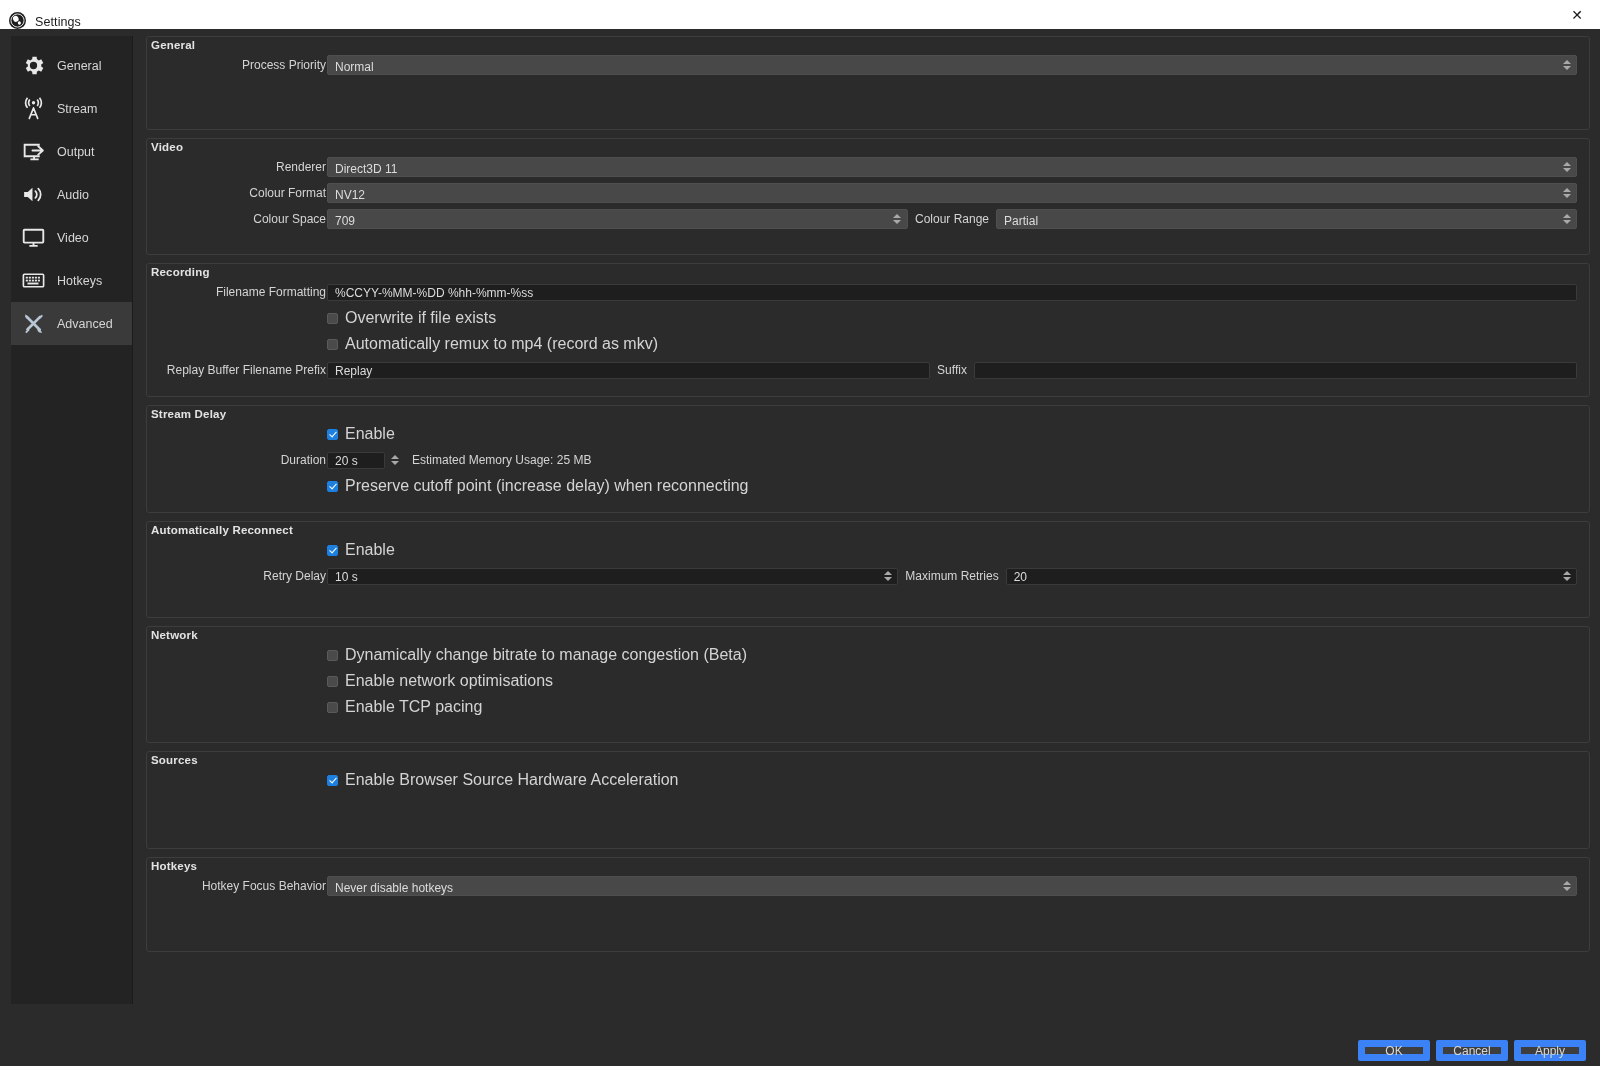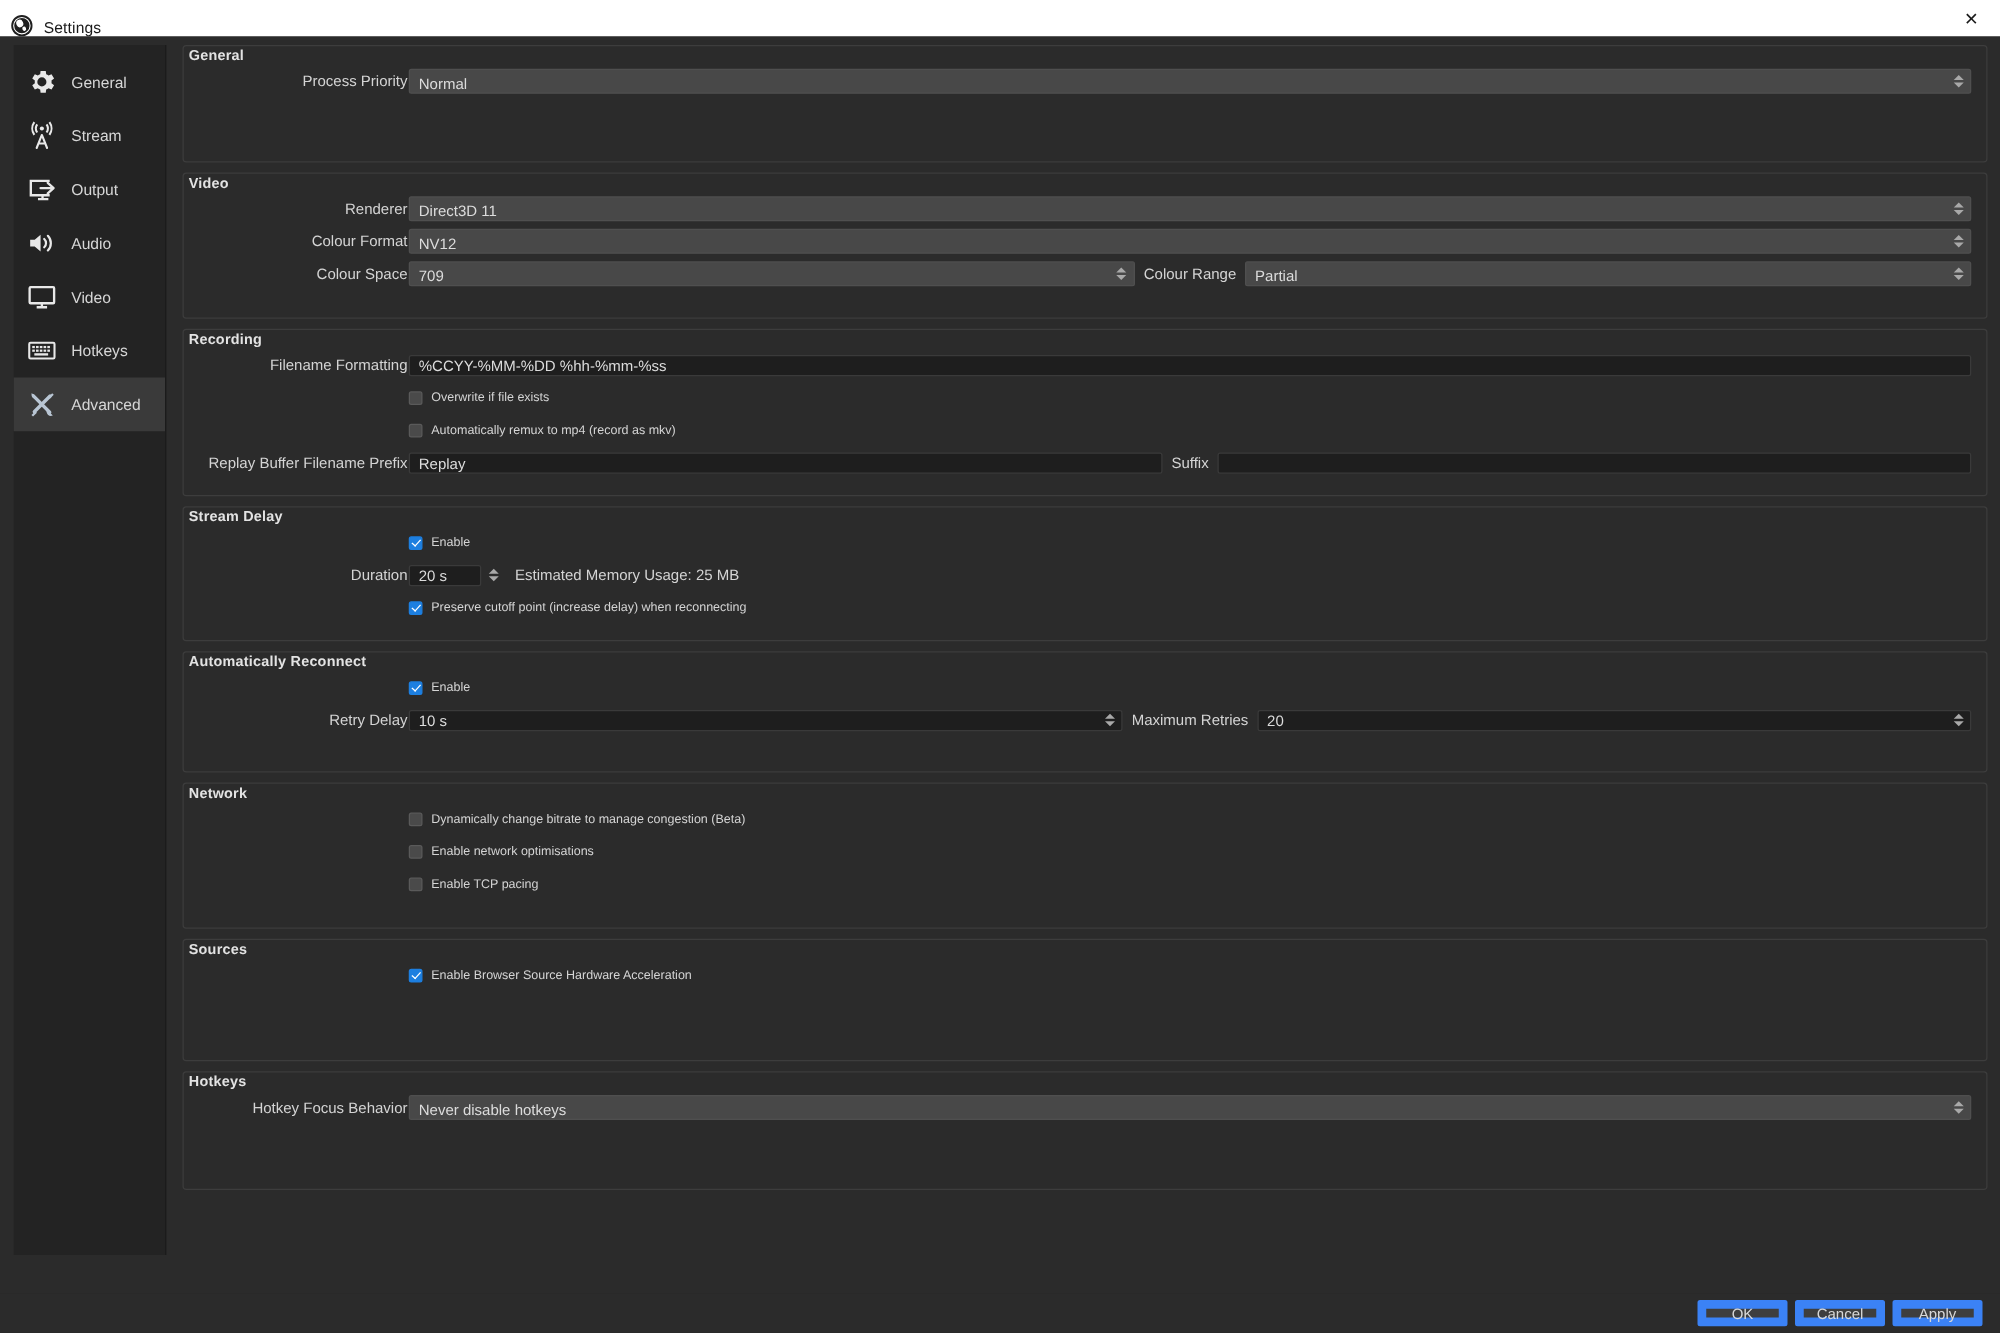--- a/index.html
+++ b/index.html
@@ -179,21 +179,21 @@
   .cb.off { background: #4a4a4a; border: 1px solid #5a5a5a; }
   .cb.on  { background: #1d7fe0; border: 1px solid #1d7fe0; }
   .cb.on::after {
     content: "";
     position: absolute; left: 3px; top: 0px;
     width: 3px; height: 6px;
     border: solid #ffffff;
     border-width: 0 1.6px 1.6px 0;
     transform: rotate(42deg);
   }
-  .cbtxt { color: #d4d4d4; font-size: 10px; }
+  .cbtxt { color: #d4d4d4; font-size: 16px; }
   .memtxt { color: #d4d4d4; font-size: 12px; margin-left: 9px; white-space: nowrap; }
 
   
   .footer {
     height: 31px; min-height: 31px;
     display: flex; align-items: center; justify-content: flex-end;
     padding-right: 14px; gap: 6px;
     background: #2b2b2b;
   }
   .btn {

